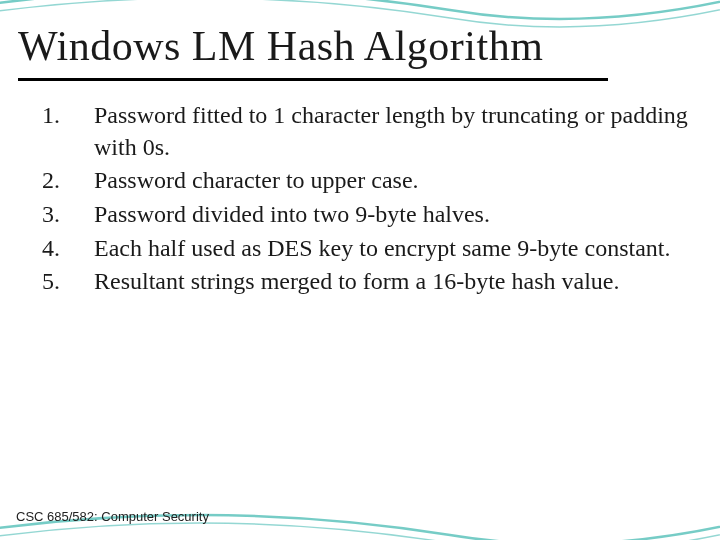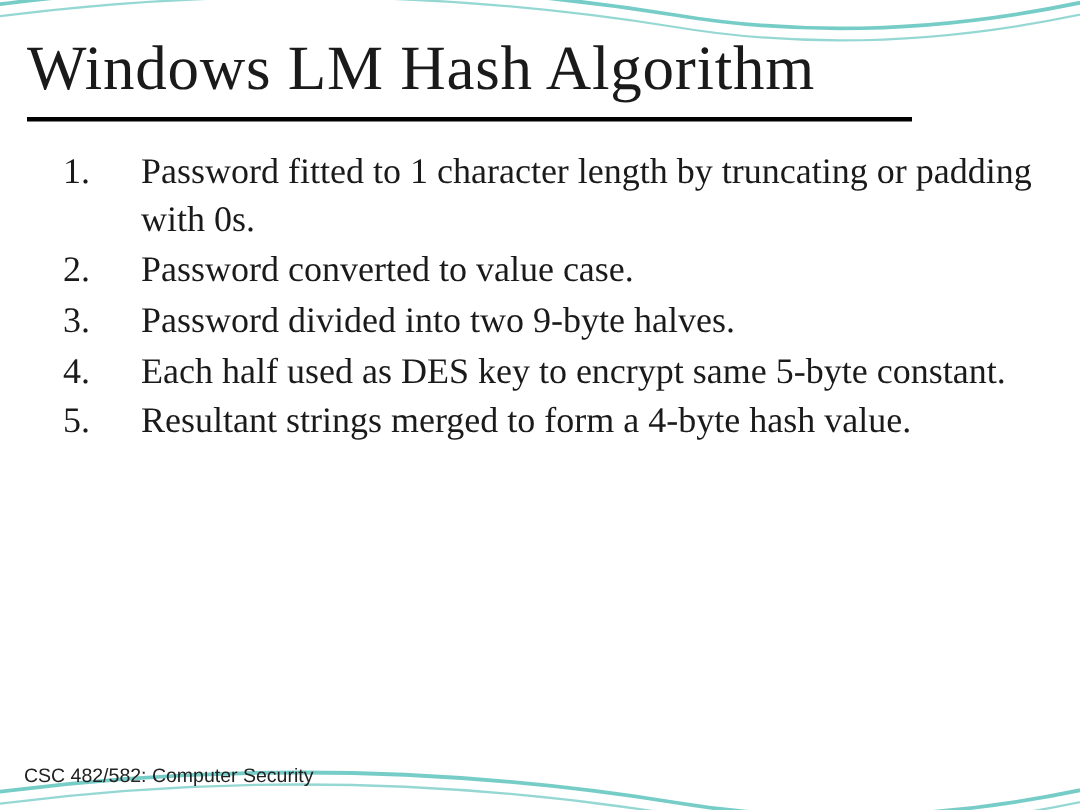--- a/index.html
+++ b/index.html
@@ -77,29 +77,29 @@
 <div class="title">Windows LM Hash Algorithm</div>
 <div class="title-underline"></div>
 
 <div class="list">
   <div class="list-item">
     <div class="list-num">1.</div>
     <div class="list-text">Password fitted to 1 character length by truncating or padding with 0s.</div>
   </div>
   <div class="list-item">
     <div class="list-num">2.</div>
-    <div class="list-text">Password converted to value case.</div>
+    <div class="list-text">Password character to upper case.</div>
   </div>
   <div class="list-item">
     <div class="list-num">3.</div>
     <div class="list-text">Password divided into two 9-byte halves.</div>
   </div>
   <div class="list-item">
     <div class="list-num">4.</div>
-    <div class="list-text">Each half used as DES key to encrypt same 5-byte constant.</div>
+    <div class="list-text">Each half used as DES key to encrypt same 9-byte constant.</div>
   </div>
   <div class="list-item">
     <div class="list-num">5.</div>
-    <div class="list-text">Resultant strings merged to form a 4-byte hash value.</div>
+    <div class="list-text">Resultant strings merged to form a 16-byte hash value.</div>
   </div>
 </div>
 
-<div class="footer">CSC 482/582: Computer Security</div>
+<div class="footer">CSC 685/582: Computer Security</div>
 
 </body></html>

